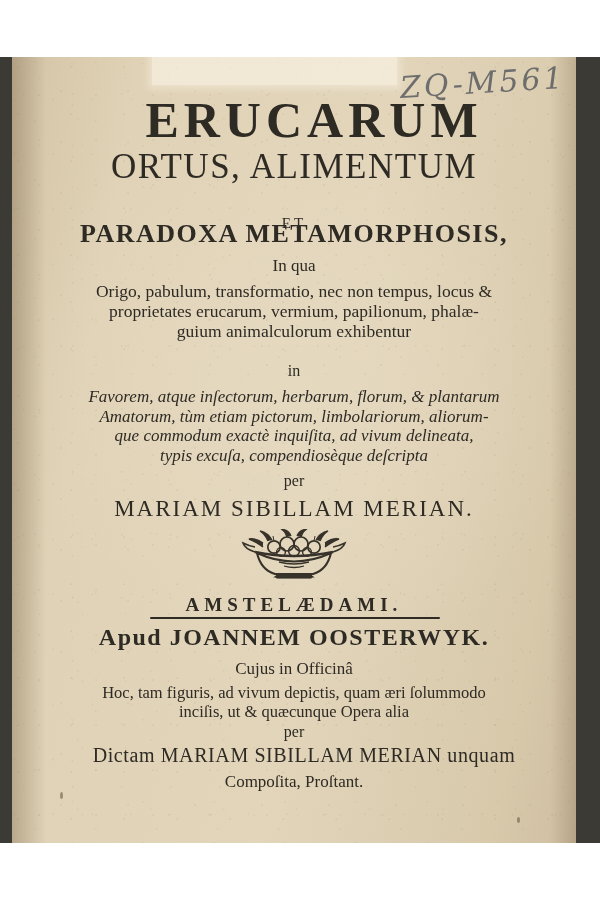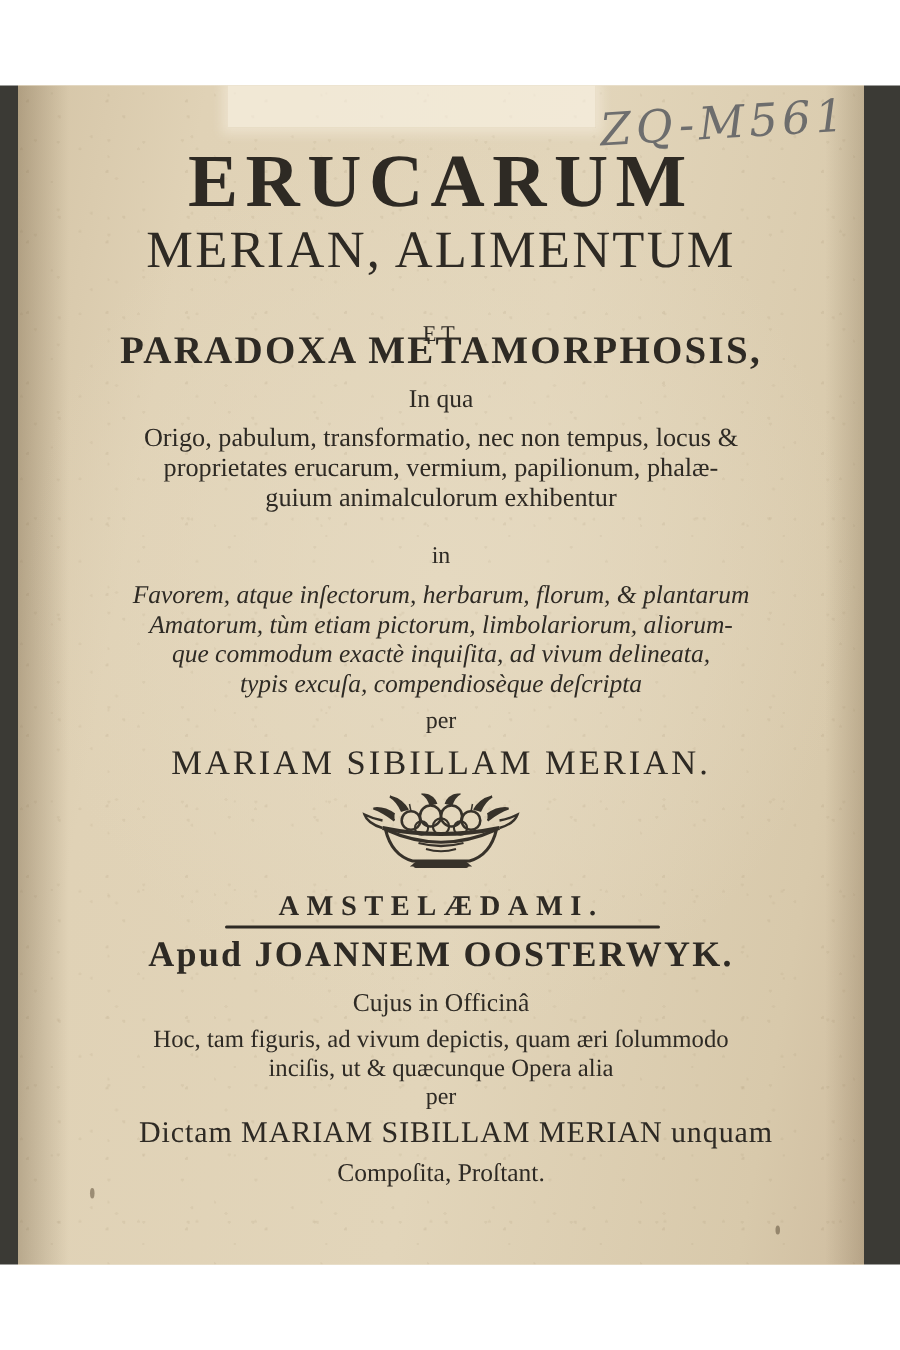--- a/index.html
+++ b/index.html
@@ -99,20 +99,21 @@
     color: #2e2a24;
     line-height: 1;
     white-space: nowrap;
   }
 
   .t-erucarum {
     top: 38px;
     font-size: 50px;
     letter-spacing: 5px;
     font-weight: 700;
+    padding-left: 20px;
   }
   .t-ortus {
     top: 92px;
     font-size: 35px;
     letter-spacing: 1.5px;
   }
   .t-et {
     top: 137px;
     font-size: 15px;
     letter-spacing: 3px;
@@ -268,21 +269,21 @@
     <div id="patch"></div>
     <div id="gutter-shade"></div>
     <div id="edge-shade"></div>
 
     <div class="speck" style="left:48px; top:735px; width:3px; height:7px;"></div>
     <div class="speck" style="left:505px; top:760px; width:3px; height:6px;"></div>
 
     <div id="shelfmark">ZQ-M561</div>
 
     <div class="ink t-erucarum">ERUCARUM</div>
-    <div class="ink t-ortus">MERIAN, ALIMENTUM</div>
+    <div class="ink t-ortus">ORTUS, ALIMENTUM</div>
     <div class="ink t-et">ET</div>
     <div class="ink t-paradoxa">PARADOXA METAMORPHOSIS,</div>
 
     <div class="ink t-inqua">In qua</div>
 
     <div class="block-roman">
       <div>Origo, pabulum, transformatio, nec non tempus, locus &amp;</div>
       <div>proprietates erucarum, vermium, papilionum, phalæ-</div>
       <div>guium animalculorum exhibentur</div>
     </div>

